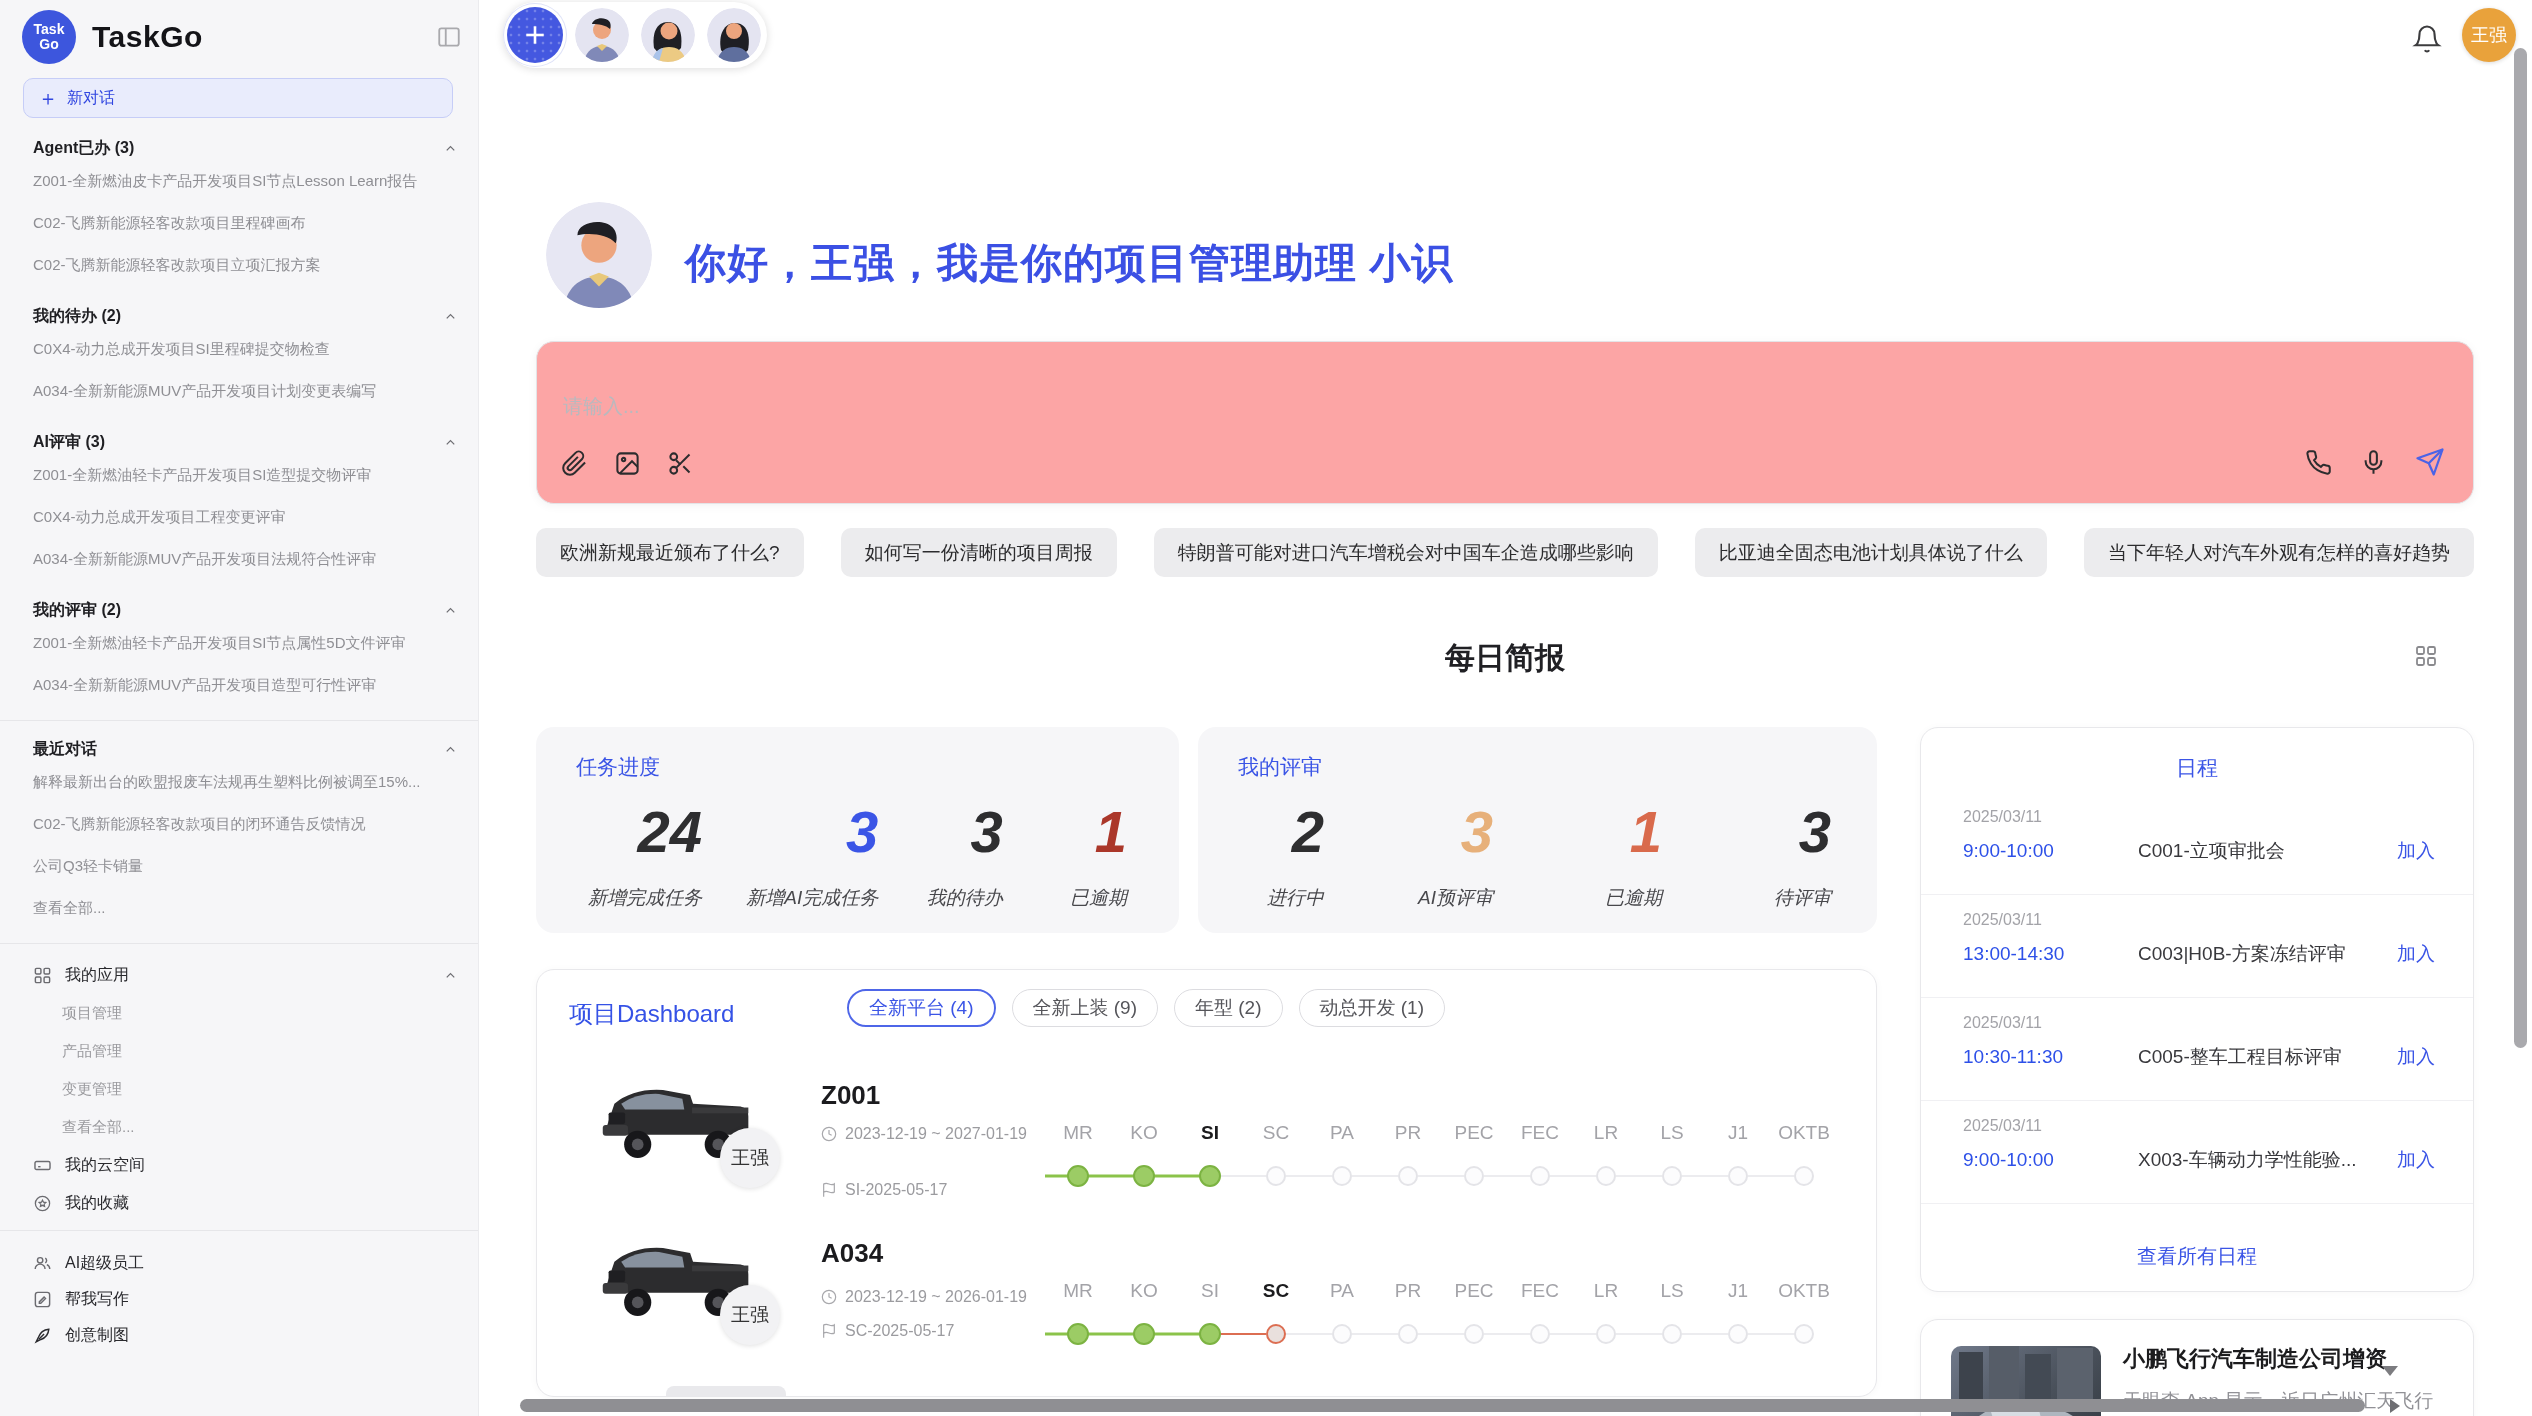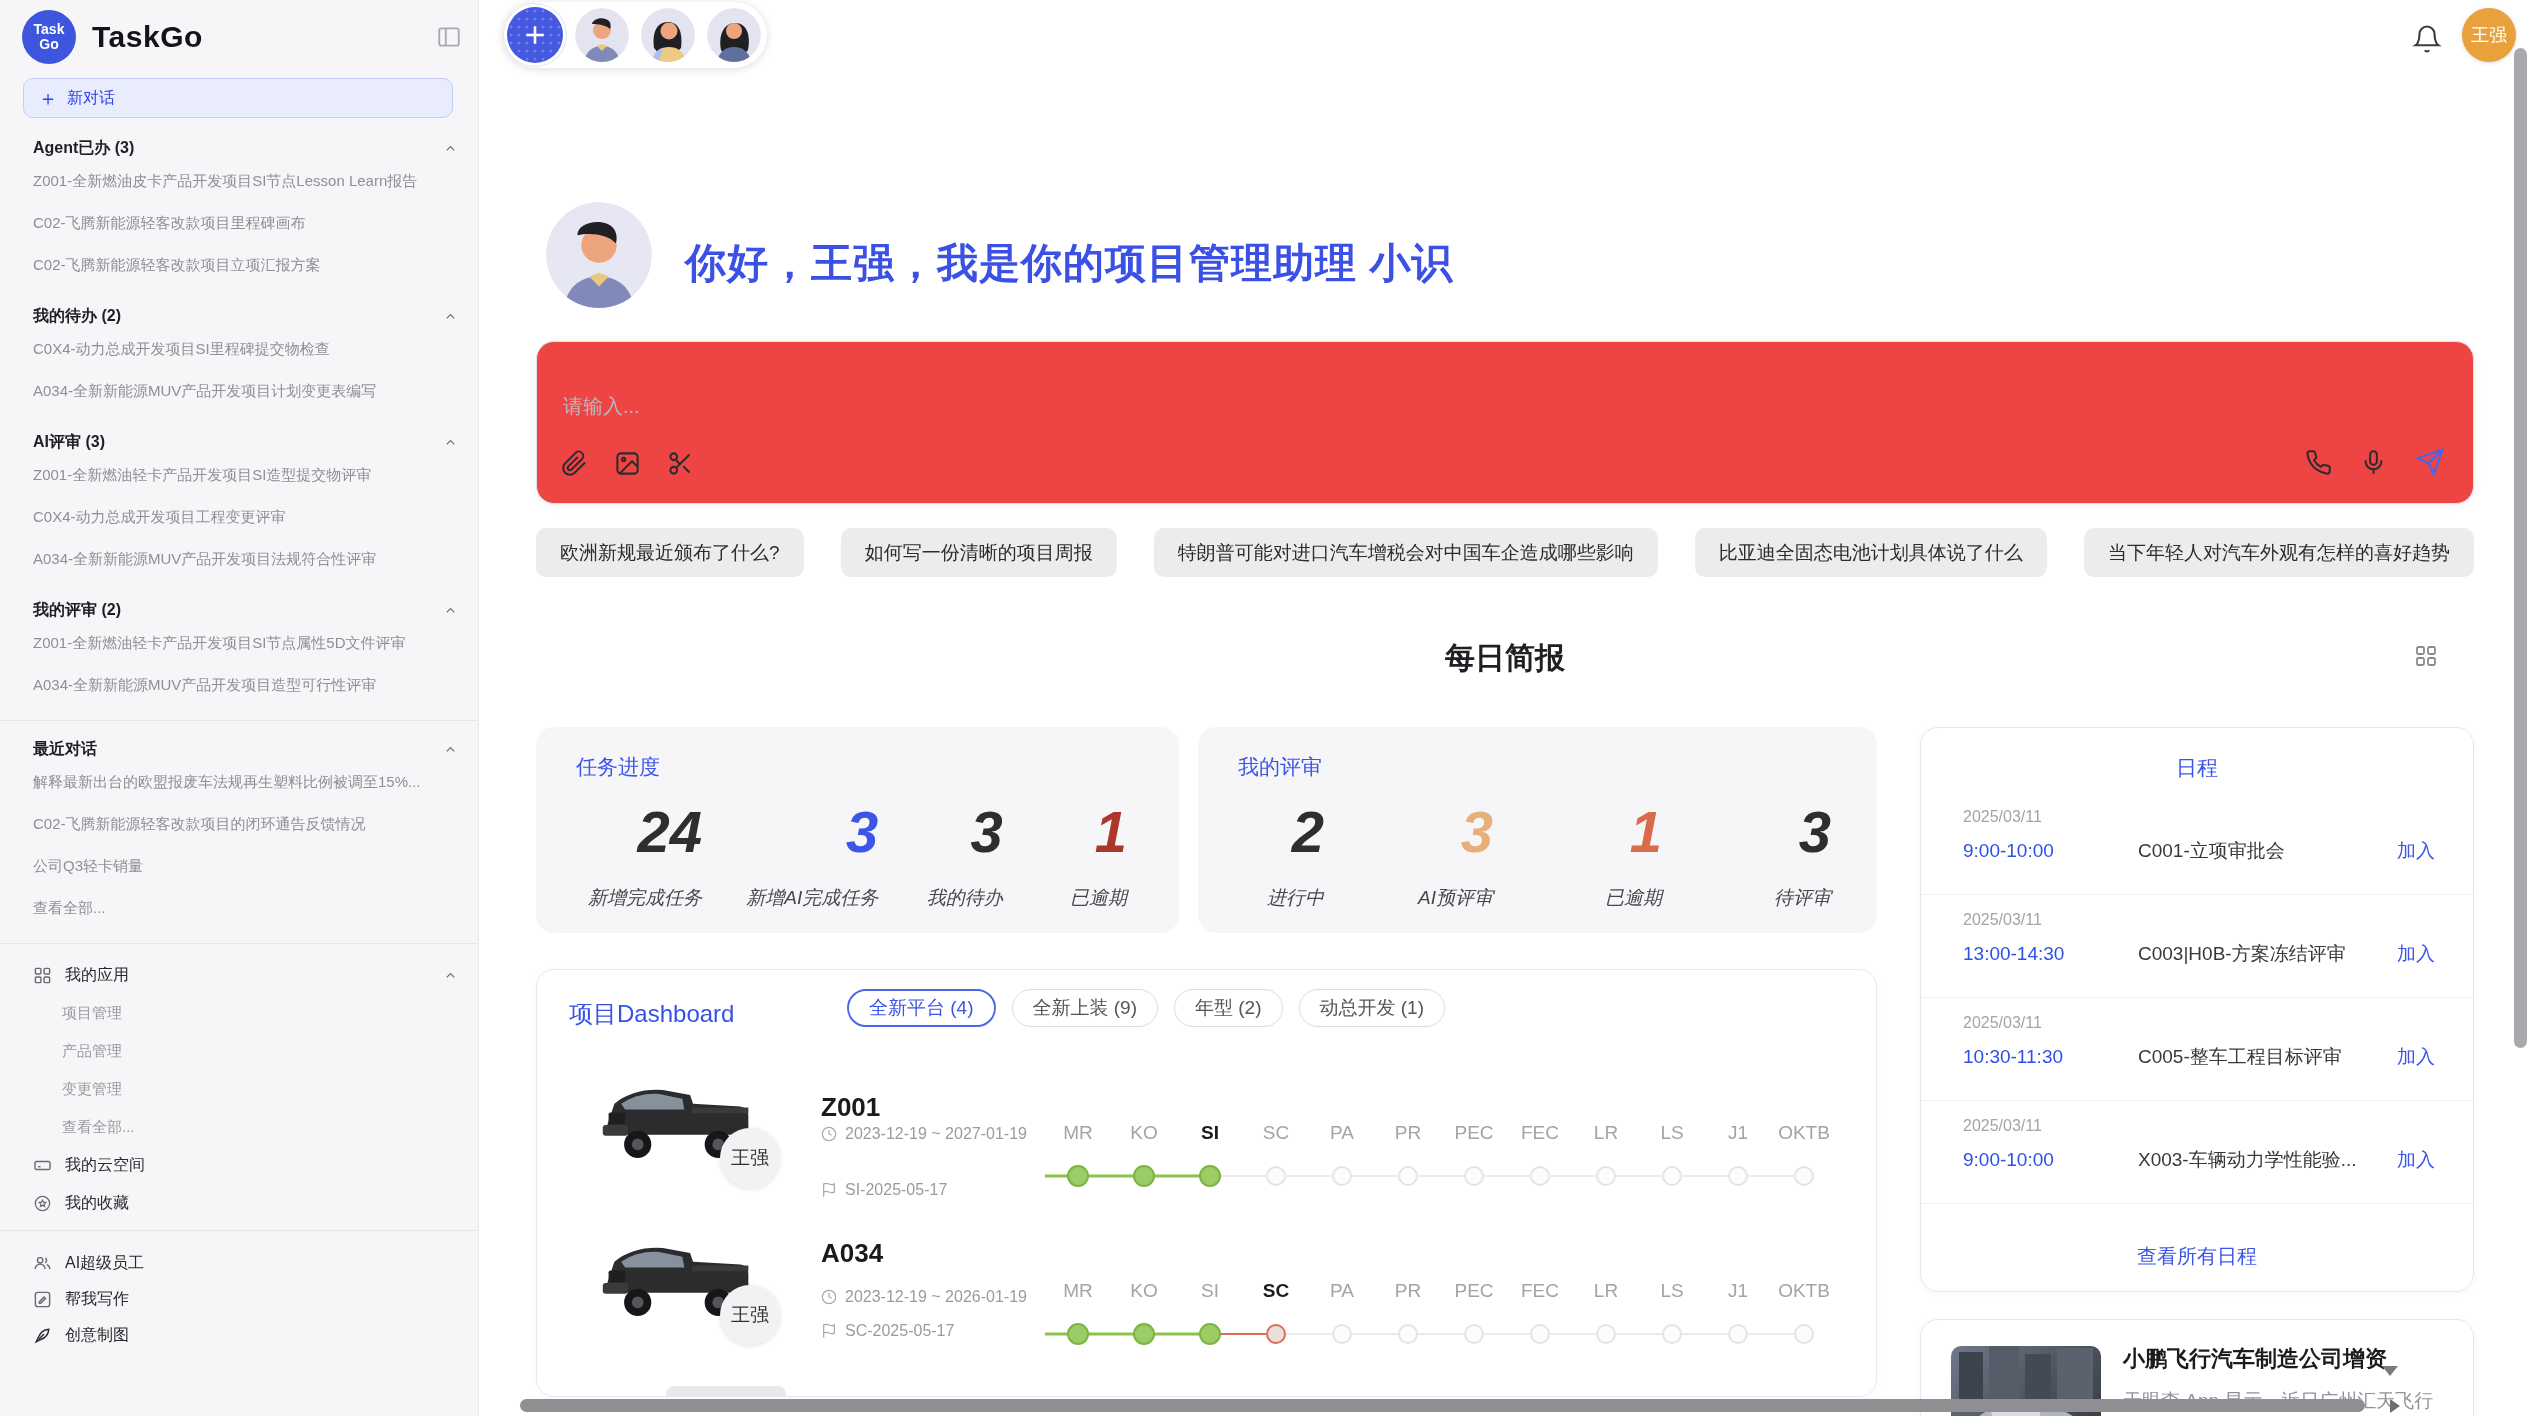--- a/index.html
+++ b/index.html
@@ -29,21 +29,21 @@
   
   .topbar-pill{position:absolute;left:503px;top:2px;width:264px;height:66px;border-radius:34px;background:#fff;box-shadow:0 1px 8px rgba(0,0,0,.14);display:flex;align-items:center;padding:0 4px;gap:12px;box-sizing:border-box;}
   .plus-circle{width:56px;height:56px;border-radius:50%;background:#4458e0;background-image:radial-gradient(rgba(255,255,255,.25) 1.5px,transparent 1.6px);background-size:8px 8px;display:flex;align-items:center;justify-content:center;color:#fff;cursor:pointer;flex:0 0 auto;box-shadow:0 0 0 3px #fff,0 0 0 4px #dfe3f8;}
   .mini-avatar{width:54px;height:54px;border-radius:50%;overflow:hidden;flex:0 0 auto;cursor:pointer;}
   .bell{position:absolute;left:2412px;top:24px;color:#3c3c3e;cursor:pointer;}
   .user-avatar{position:absolute;left:2462px;top:8px;width:54px;height:54px;border-radius:50%;background:#e9a23b;color:#fff;font-size:18px;display:flex;align-items:center;justify-content:center;cursor:pointer;box-shadow:0 1px 4px rgba(0,0,0,.15);}
   
   .greet-avatar{position:absolute;left:546px;top:202px;width:106px;height:106px;border-radius:50%;overflow:hidden;}
   .greeting{position:absolute;left:685px;top:236px;font-size:41px;font-weight:700;color:#3b50e4;letter-spacing:1px;}
   
-  .input-card{position:absolute;left:536px;top:341px;width:1938px;height:163px;box-sizing:border-box;background:#ef4444;border:1px solid #e4e4e7;border-radius:18px;box-shadow:0 2px 10px rgba(0,0,0,.05);}
+  .input-card{position:absolute;left:536px;top:341px;width:1938px;height:163px;box-sizing:border-box;background:#fca5a5;border:1px solid #e4e4e7;border-radius:18px;box-shadow:0 2px 10px rgba(0,0,0,.05);}
   .chat-input{position:absolute;left:24px;top:52px;width:900px;border:none;outline:none;font-size:20px;color:#3a3a3e;background:transparent;font-family:inherit;}
   .chat-input::placeholder{color:#b9b9be;}
   .in-left-icons{position:absolute;left:24px;bottom:26px;display:flex;gap:26px;color:#2c2c2e;}
   .in-right-icons{position:absolute;right:28px;bottom:26px;display:flex;gap:28px;align-items:center;color:#2c2c2e;}
   .icon-btn{cursor:pointer;}
   .send{color:#4a63e7;}
   
   .chips{position:absolute;left:536px;top:528px;width:1938px;display:flex;justify-content:space-between;}
   .chip{height:49px;line-height:49px;background:#ececee;border-radius:10px;padding:0 24px;font-size:19px;color:#2c2c2e;white-space:nowrap;cursor:pointer;}
   
@@ -480,21 +480,21 @@
           <circle cx="44" cy="88" r="14" fill="#17171a"></circle>
           <circle cx="44" cy="88" r="6" fill="#55555a"></circle>
           <circle cx="127" cy="88" r="14" fill="#17171a"></circle>
           <circle cx="127" cy="88" r="6" fill="#55555a"></circle>
           <rect x="100" y="50" width="58" height="6" fill="#3a3a3c"></rect>
         </svg>
     </div>
     <div class="owner" style="top:158px;">
         <span>王强</span>
       </div>
-    <div class="pcode" style="top:122px;">Z001</div>
+    <div class="pcode" style="top:110px;">Z001</div>
     <div class="meta" style="top:155px;">
       <span>
           <svg width="16" height="16" viewBox="0 0 24 24" fill="none" stroke="#a8a8ac" stroke-width="1.8">
             <circle cx="12" cy="12" r="10"></circle>
             <path d="M12 6v6l4 2"></path>
           </svg>
         </span>
       <span>2023-12-19 ~ 2027-01-19</span>
     </div>
     <div class="meta" style="top:190px;margin-top:21px;">

